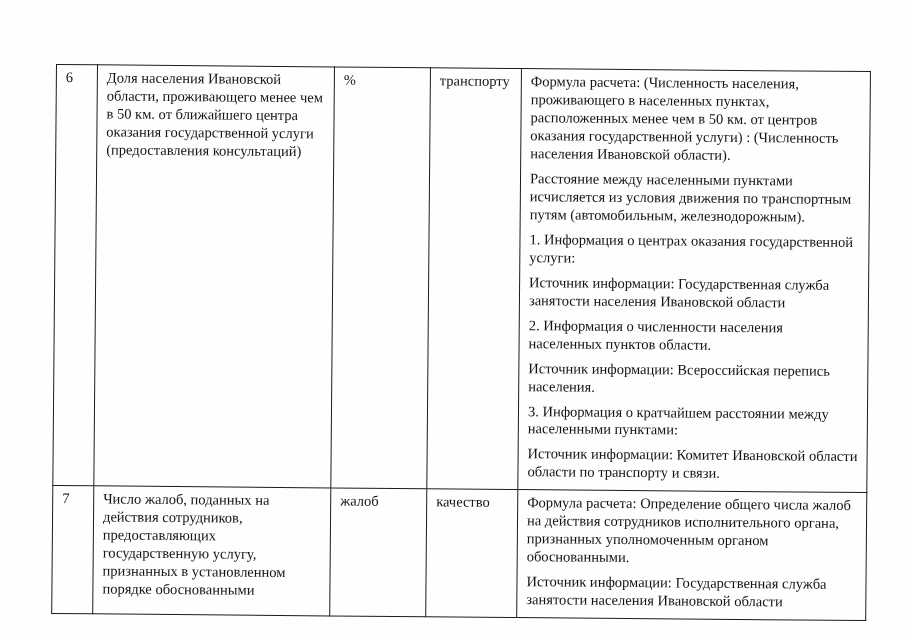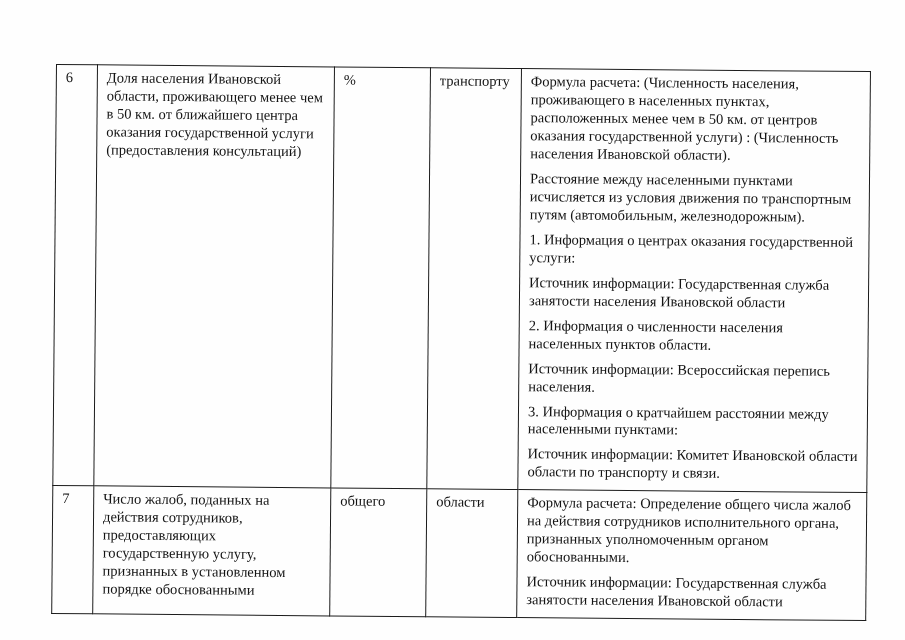--- a/index.html
+++ b/index.html
@@ -76,24 +76,24 @@
       </tr>
 
       <tr>
         <td class="c-num">
           <span>7</span>
         </td>
         <td class="c-ind">
           <div class="cell-text">Число жалоб, поданных на действия сотрудников, предоставляющих государственную услугу, признанных в установленном порядке обоснованными</div>
         </td>
         <td class="c-unit">
-          <div class="cell-text">общего</div>
+          <div class="cell-text">жалоб</div>
         </td>
         <td class="c-cat">
-          <div class="cell-text">области</div>
+          <div class="cell-text">качество</div>
         </td>
         <td class="c-form">
           <div class="cell-text">
             <p>Формула расчета: Определение общего числа жалоб на действия сотрудников исполнительного органа, признанных уполномоченным органом обоснованными.</p>
             <p>Источник информации: Государственная служба занятости населения Ивановской области</p>
           </div>
         </td>
       </tr>
 
     </tbody>

